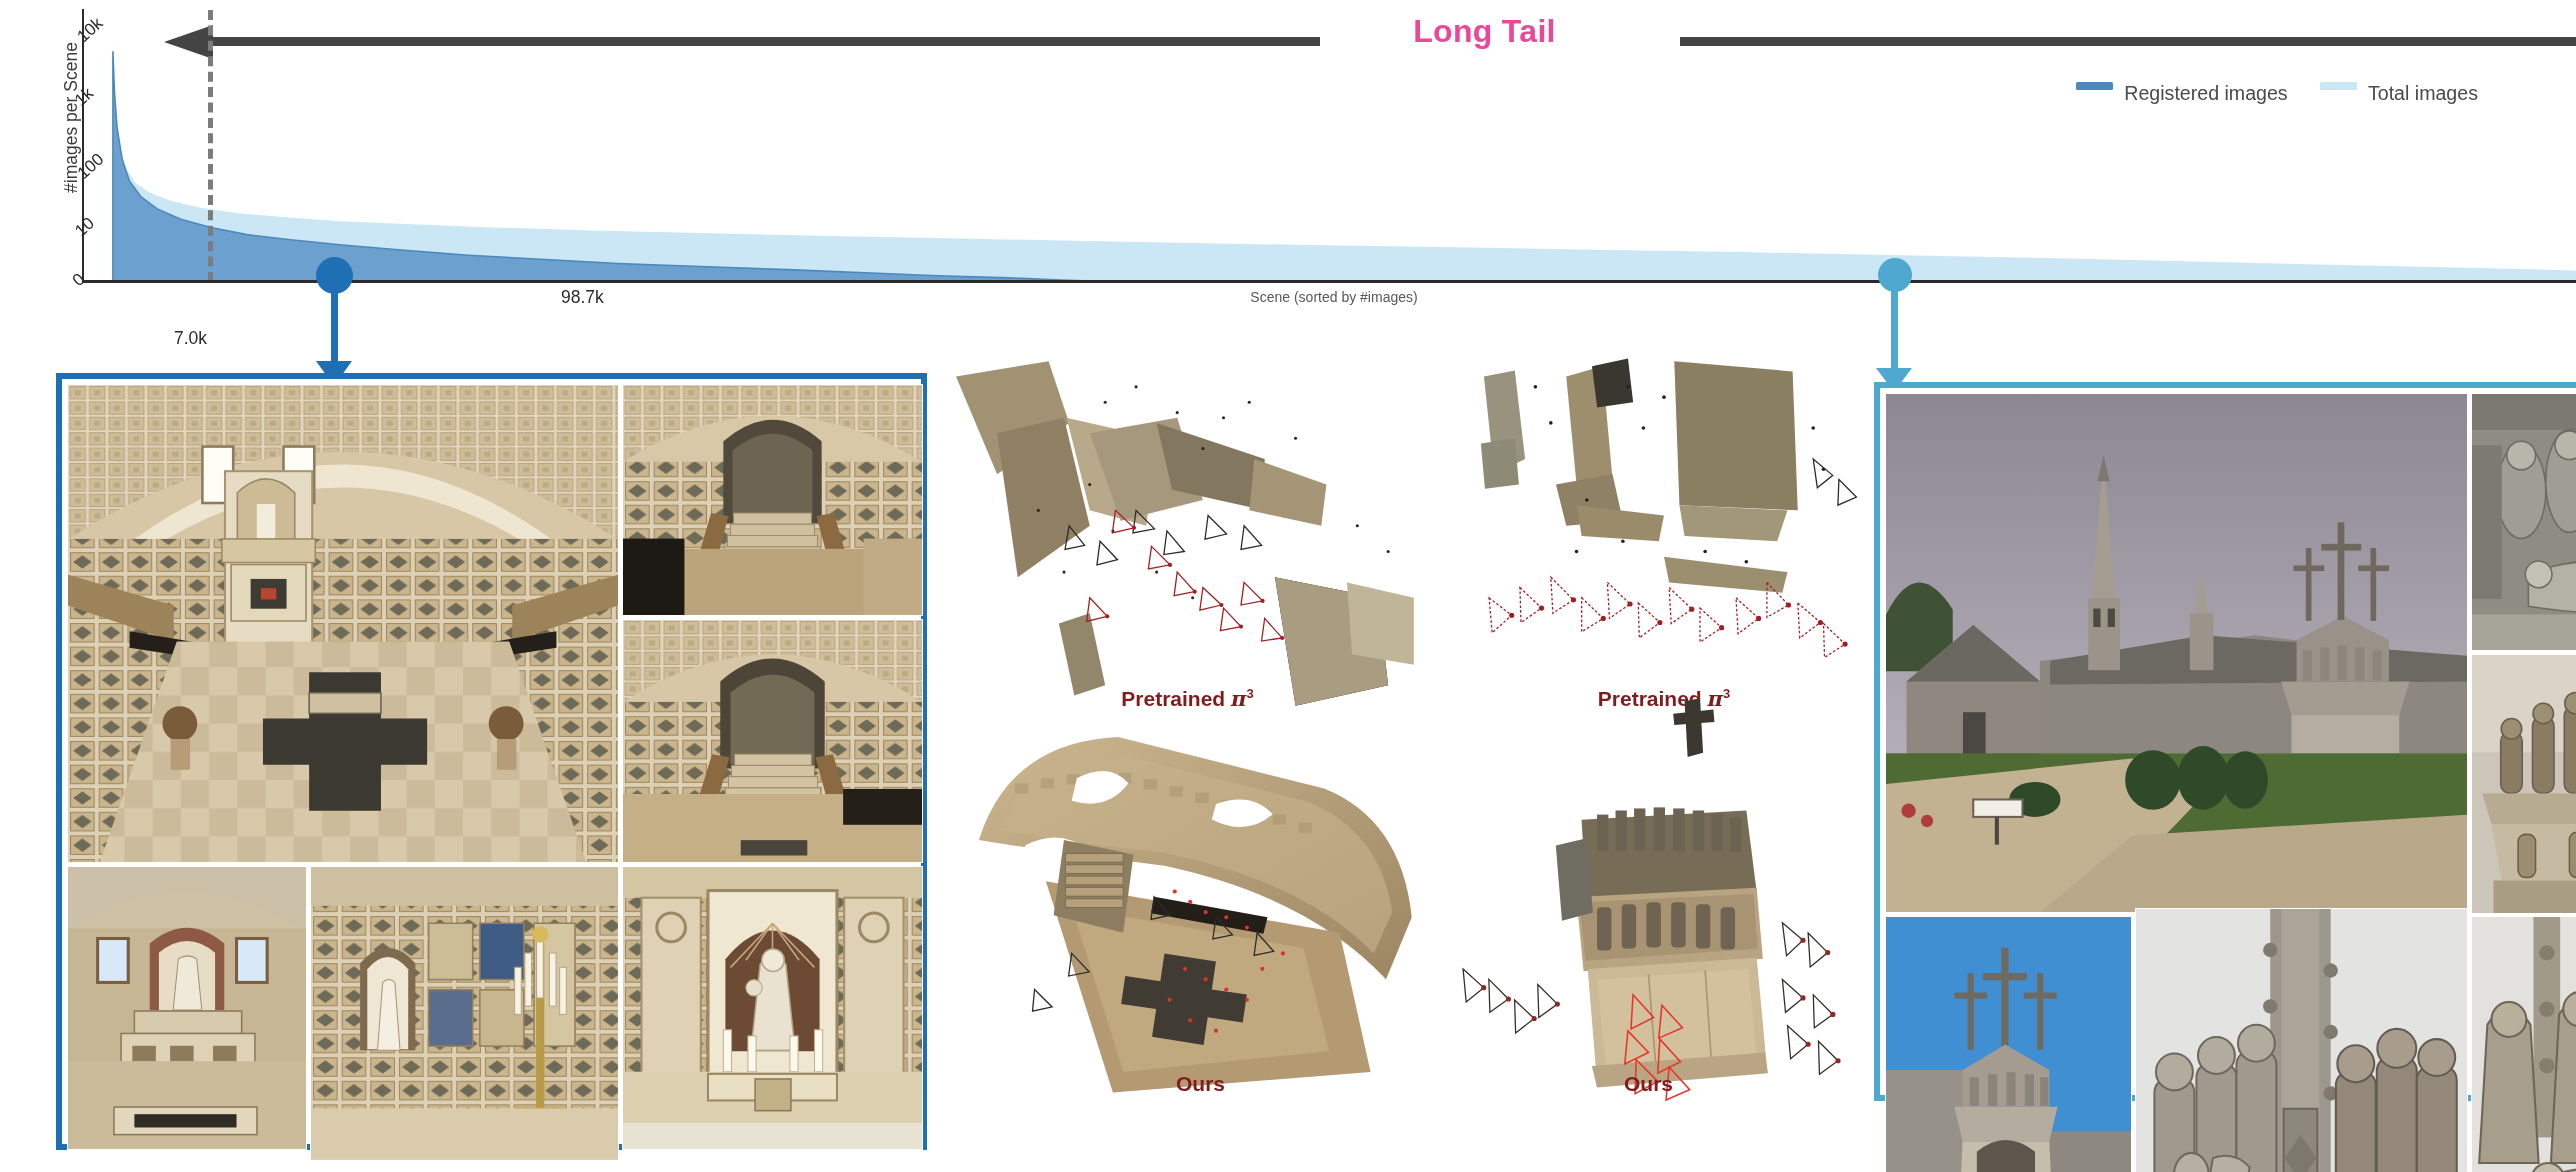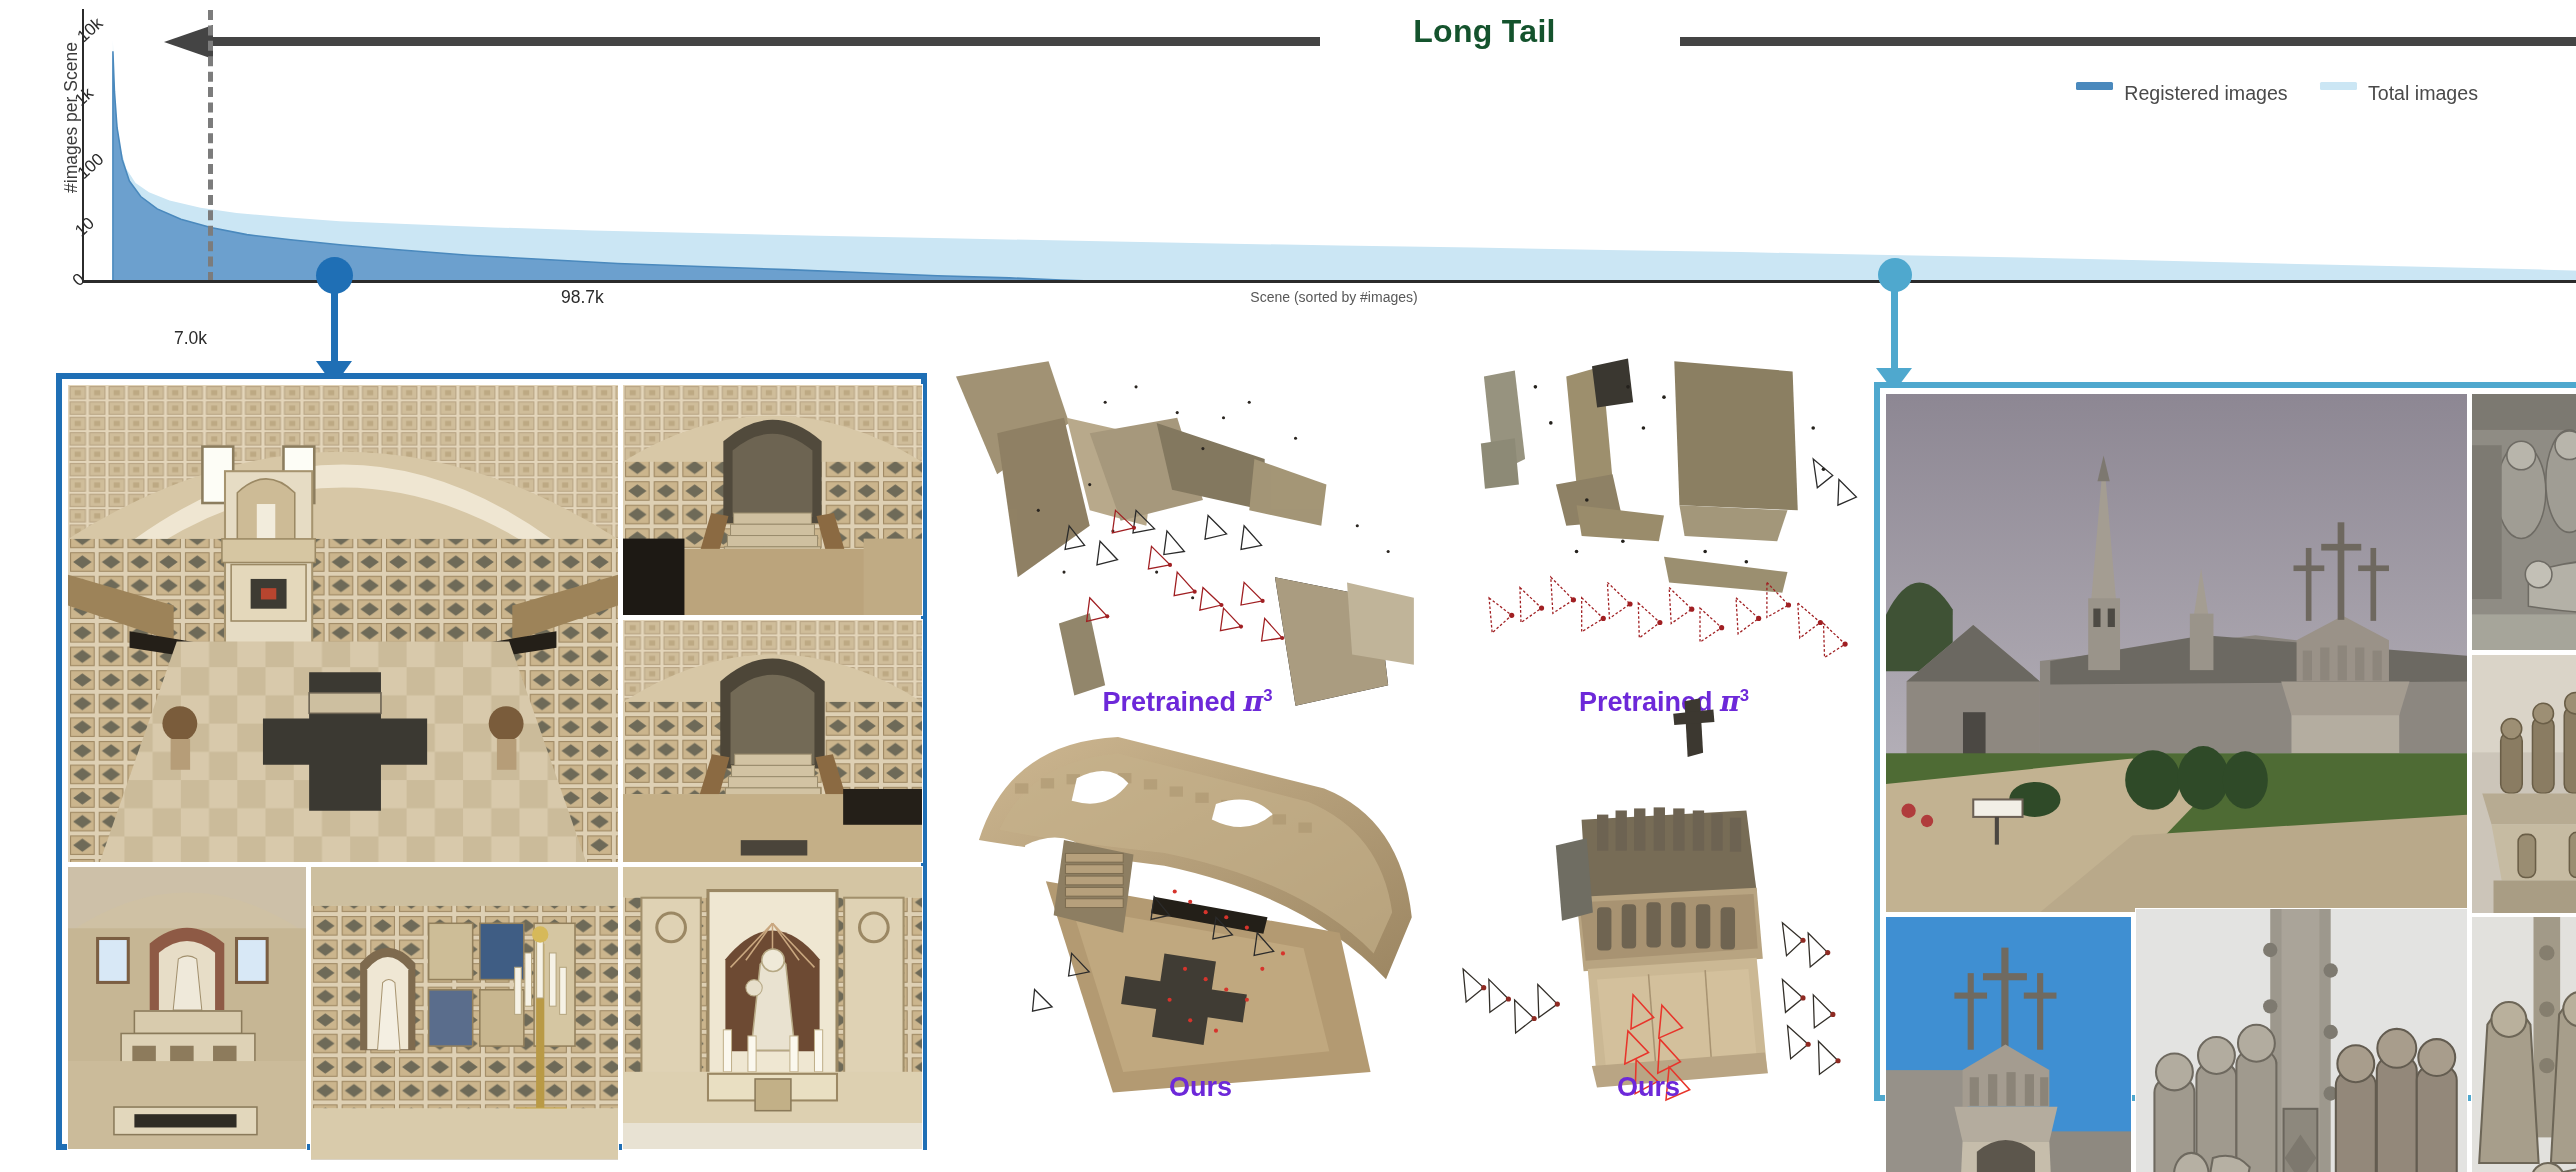--- a/index.html
+++ b/index.html
@@ -11,21 +11,21 @@
 
   
   #longtail-banner{position:absolute;left:155px;top:10.3px;width:2648px;height:57px;}
   .arrow-line{position:absolute;top:27px;height:8.8px;background:#444444;}
   #arrow-left-line{left:57px;width:1108px;}
   #arrow-right-line{left:1525px;width:1247px;}
   #arrow-left-head{position:absolute;left:9.3px;top:14.4px;width:0;height:0;
       border-top:17px solid transparent;border-bottom:17px solid transparent;
       border-right:49px solid #444444;}
   #longtail-title{position:absolute;left:1170px;top:3.1px;width:319px;text-align:center;
-      font-size:32px;font-weight:bold;color:#14532d;letter-spacing:0.3px;}
+      font-size:32px;font-weight:bold;color:#ec4899;letter-spacing:0.3px;}
 
   
   #legend{position:absolute;left:2076px;top:82px;display:flex;align-items:center;gap:32px;}
   .legend-item{display:flex;align-items:flex-start;gap:11.3px;}
   .legend-swatch{width:37px;height:8.2px;border-radius:1.5px;}
   .legend-label{font-size:19.6px;color:#4a4a4a;}
 
   
   #plot{position:absolute;left:82px;top:9.3px;width:2643px;height:273px;}
   #plot-inner{position:absolute;left:0;top:0;width:100%;height:100%;}
@@ -64,21 +64,21 @@
       border:6.7px solid #1f6fb5;background:#ffffff;box-sizing:border-box;}
   .collage{position:absolute;inset:4.6px;}
   .ph{position:absolute;overflow:hidden;background:#d9d2c4;border:1.5px solid #ffffff;box-sizing:border-box;}
 
   
   #right-panel{position:absolute;left:1874px;top:52px;width:927px;height:719px;
       border:6.7px solid #4fa8ce;background:#ffffff;box-sizing:border-box;}
 
   
   .pc-cell{position:absolute;}
-  .pc-label{position:absolute;width:100%;text-align:center;font-size:27px;font-weight:bold;color:#6d28d9;}
+  .pc-label{position:absolute;width:100%;text-align:center;font-size:21px;font-weight:bold;color:#7f1d1d;}
   .pc-label sup{font-size:0.62em;vertical-align:super;}
   .pi-sym{font-family:"DejaVu Serif","Liberation Serif",serif;font-style:italic;}
 
   
   .cloudsvg{position:absolute;left:0;top:0;width:100%;height:100%;}
 
   
   .arch-scene{position:absolute;inset:0;}
 </style>
 </head>

